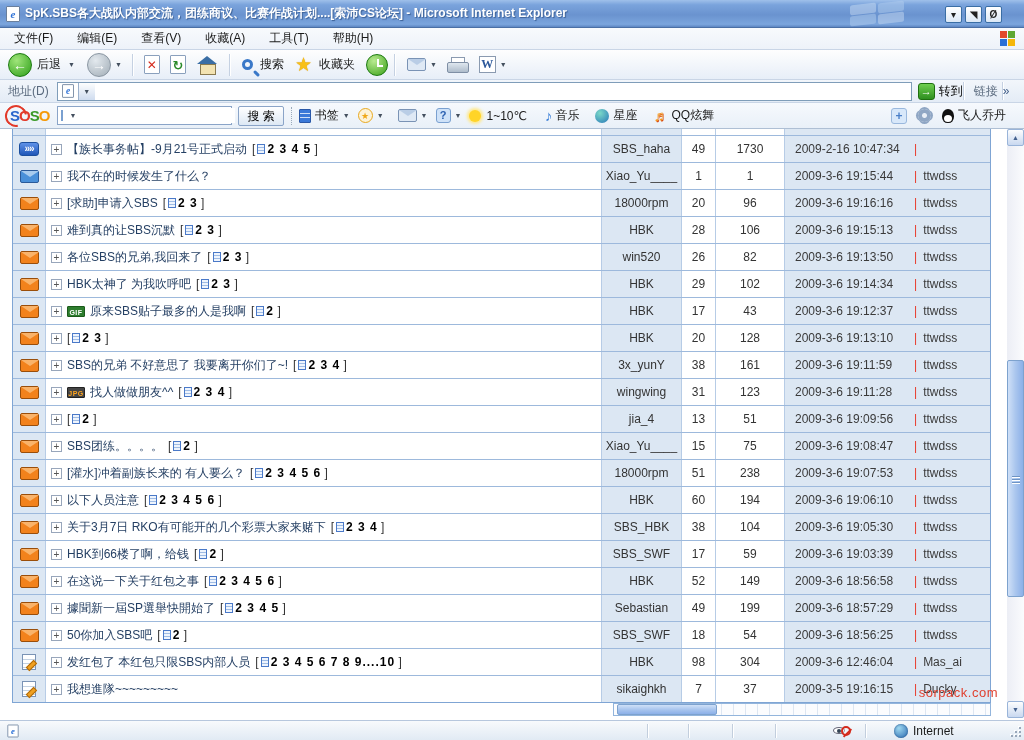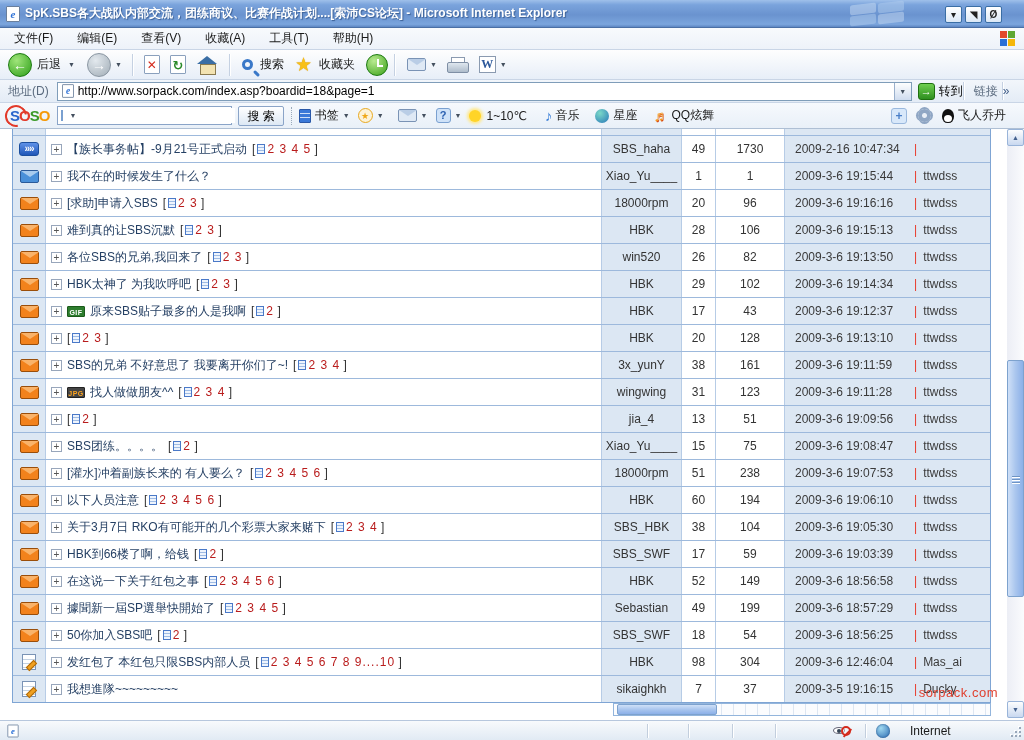--- a/index.html
+++ b/index.html
@@ -119,21 +119,21 @@
   .c-author { width:80px; justify-content:center; background:#dce7f3; }
   .c-replies { width:34px; justify-content:center; background:#fff; font-size:12px; color:#333; }
   .c-views { width:69px; justify-content:center; background:#fff; font-size:12px; color:#333; }
   .c-last { width:206px; background:#dce7f3; padding-left:10px; font-size:12px; color:#3a3a3a; }
   .expand { width:11px; height:11px; border:1px solid #98a6bb; background:#fff; color:#555; font-size:10px; line-height:9px; text-align:center; flex:none; }
   .title-link { font-size:12px; color:#243f63; text-decoration:none; }
   .pages { font-size:12px; }
   .pages .lb,.pages .rb { color:#333; }
   .pglyph { display:inline-block; width:8px; height:10px; border:1px solid #4a79c8; vertical-align:-1px; margin:0 2px;
     background:linear-gradient(#eef4fd 0 2px,#9fbce4 2px 3px,#eef4fd 3px 5px,#9fbce4 5px 6px,#eef4fd 6px); }
-  .pnums { color:#b91c1c; font-weight:normal; letter-spacing:1px; }
+  .pnums { color:#000000; font-weight:bold; letter-spacing:1px; }
   .author-link { font-size:12px; color:#333; text-decoration:none; }
   .ltime { display:inline-block; width:119px; }
   .lpipe { color:#e8392a; margin-right:6px; }
   .lby { color:#3a3a3a; text-decoration:none; }
   
   .ticon-sticky { width:20px; height:14px; background:linear-gradient(#5f92e8,#2057b8); border:1px solid #1c4f9e; border-radius:3px; color:#fff; font-size:10px; font-weight:bold; text-align:center; line-height:12px; letter-spacing:-1px; }
   .env-hot { background:#f2821c; border:1px solid #9a4e0a; }
   .env-hot:before { border-top:6px solid #f9b36a; }
   .env-new { background:#4a90d9; border:1px solid #2a5a9a; }
   .env-new:before { border-top:6px solid #a8cbee; }
@@ -161,21 +161,21 @@
   
   #statusbar { position:absolute; left:0; top:720px; width:1024px; height:20px;
     background:linear-gradient(#f8fafc,#e1eaf4); border-top:1px solid #b7c7dd; display:flex; align-items:center; }
   #statusbar .ie-doc-icon { transform:scale(.8); }
   .st-sep { position:absolute; top:3px; width:1px; height:14px; background:#c2cedd; box-shadow:1px 0 0 #fff; }
   #privacy-icon { position:absolute; left:833px; top:2px; width:18px; height:16px; }
   #privacy-icon .eye { position:absolute; left:0; top:4px; width:12px; height:7px; border:1px solid #667; border-radius:50%; background:#fff; }
   #privacy-icon .eye:after { content:""; position:absolute; left:3px; top:1px; width:4px; height:4px; border-radius:50%; background:#345; }
   #privacy-icon .no { position:absolute; right:0; top:3px; width:10px; height:10px; border:2px solid #d42a1c; border-radius:50%; background:rgba(255,255,255,.3); }
   #privacy-icon .no:after { content:""; position:absolute; left:-1px; top:4px; width:11px; height:2px; background:#d42a1c; transform:rotate(-45deg); }
-  #inet { position:absolute; left:876px; display:flex; align-items:center; gap:20px; font-size:12px; color:#1a1a1a; }
+  #inet { position:absolute; left:894px; display:flex; align-items:center; gap:5px; font-size:12px; color:#1a1a1a; }
   .globe-inet { width:14px; height:14px; border-radius:50%; background:radial-gradient(circle at 35% 30%,#9fd8f0,#2868b0); box-shadow:inset 0 0 2px #1a4a80; }
   #grip { position:absolute; right:2px; bottom:2px; width:13px; height:13px; }
   #grip i { position:absolute; width:2px; height:2px; background:#9aa8ba; box-shadow:-1px -1px 0 #fff; }
   #grip i:nth-child(1){right:1px;bottom:1px}#grip i:nth-child(2){right:5px;bottom:1px}#grip i:nth-child(3){right:9px;bottom:1px}
   #grip i:nth-child(4){right:1px;bottom:5px}#grip i:nth-child(5){right:5px;bottom:5px}#grip i:nth-child(6){right:1px;bottom:9px}
 </style>
 </head>
 <body>
 
 <div id="titlebar">
@@ -244,21 +244,20 @@
   <div class="tb-group">
     <span class="word-icon">W</span>
     <span class="dd">▼</span>
   </div>
 </div>
 
 <div id="addressbar">
   <span id="addr-label">地址(D)</span>
   <div id="addr-box">
     <span class="ie-doc-icon">e</span>
-    <input id="addr-input" value="http://www.sorpack.com/index.asp?boardid=18&amp;page=1" style="">
     <span id="addr-drop">▼</span>
   </div>
   <div id="go-btn">
     <span id="go-icon">→</span>
     <span id="go-label">转到</span>
   </div>
   <span class="vsep"></span>
   <span id="links-label">链接</span>
   <span class="vsep"></span>
   <span id="links-chev">»</span>

